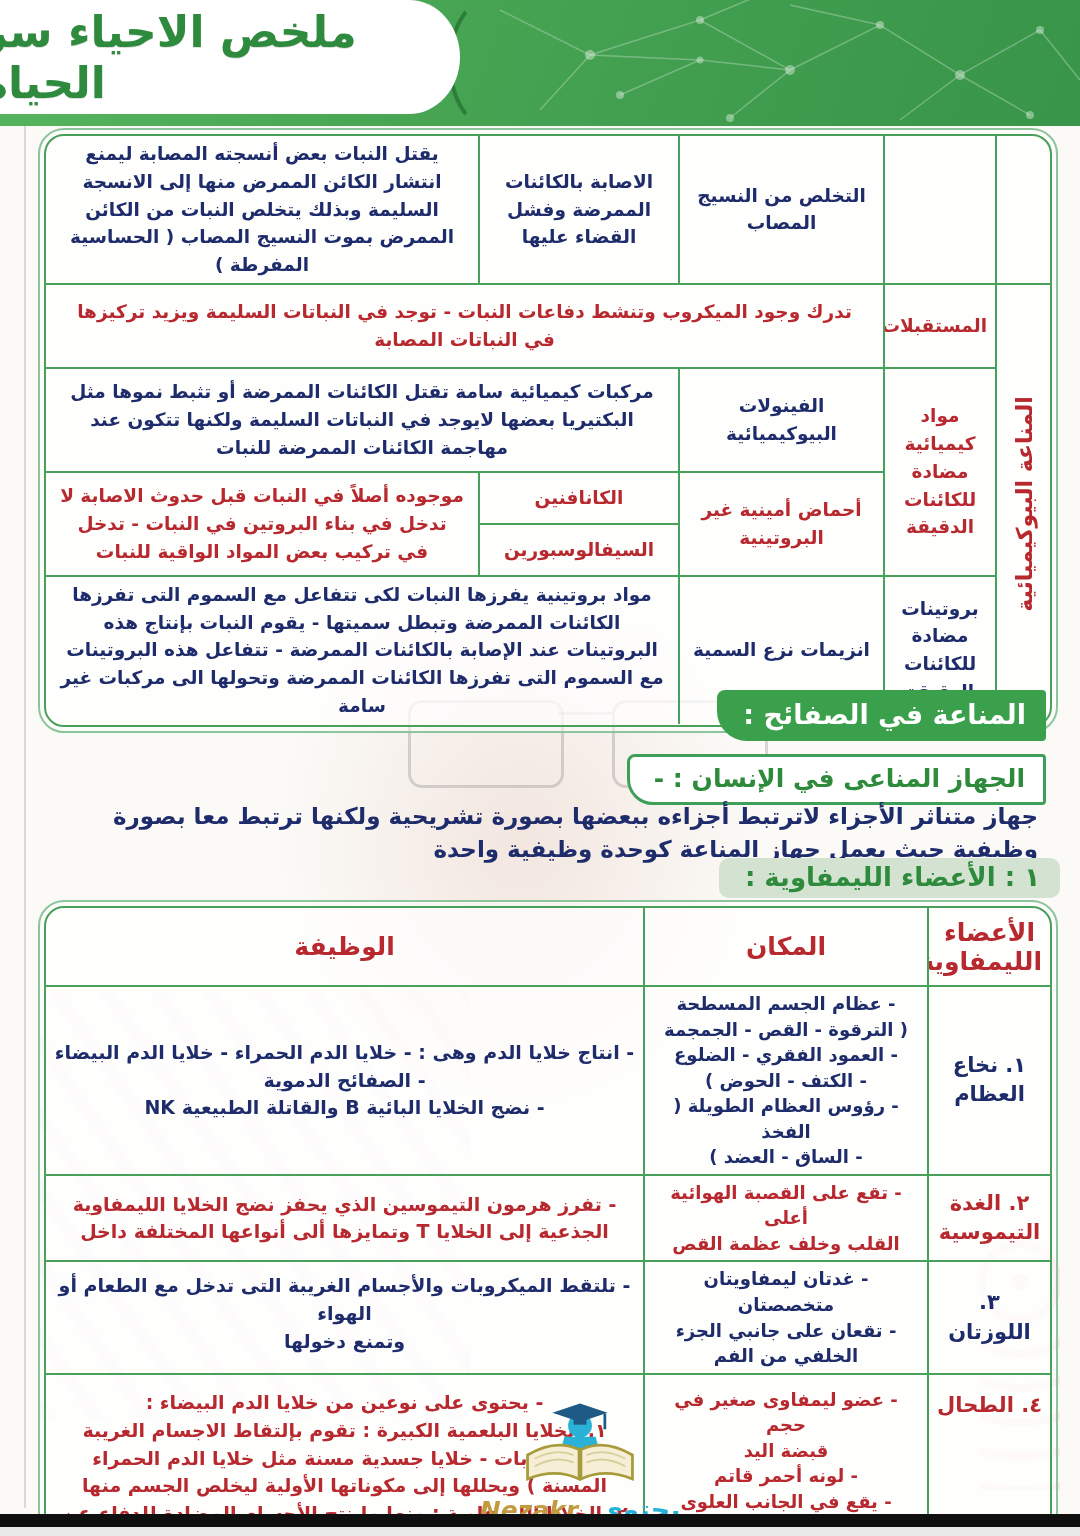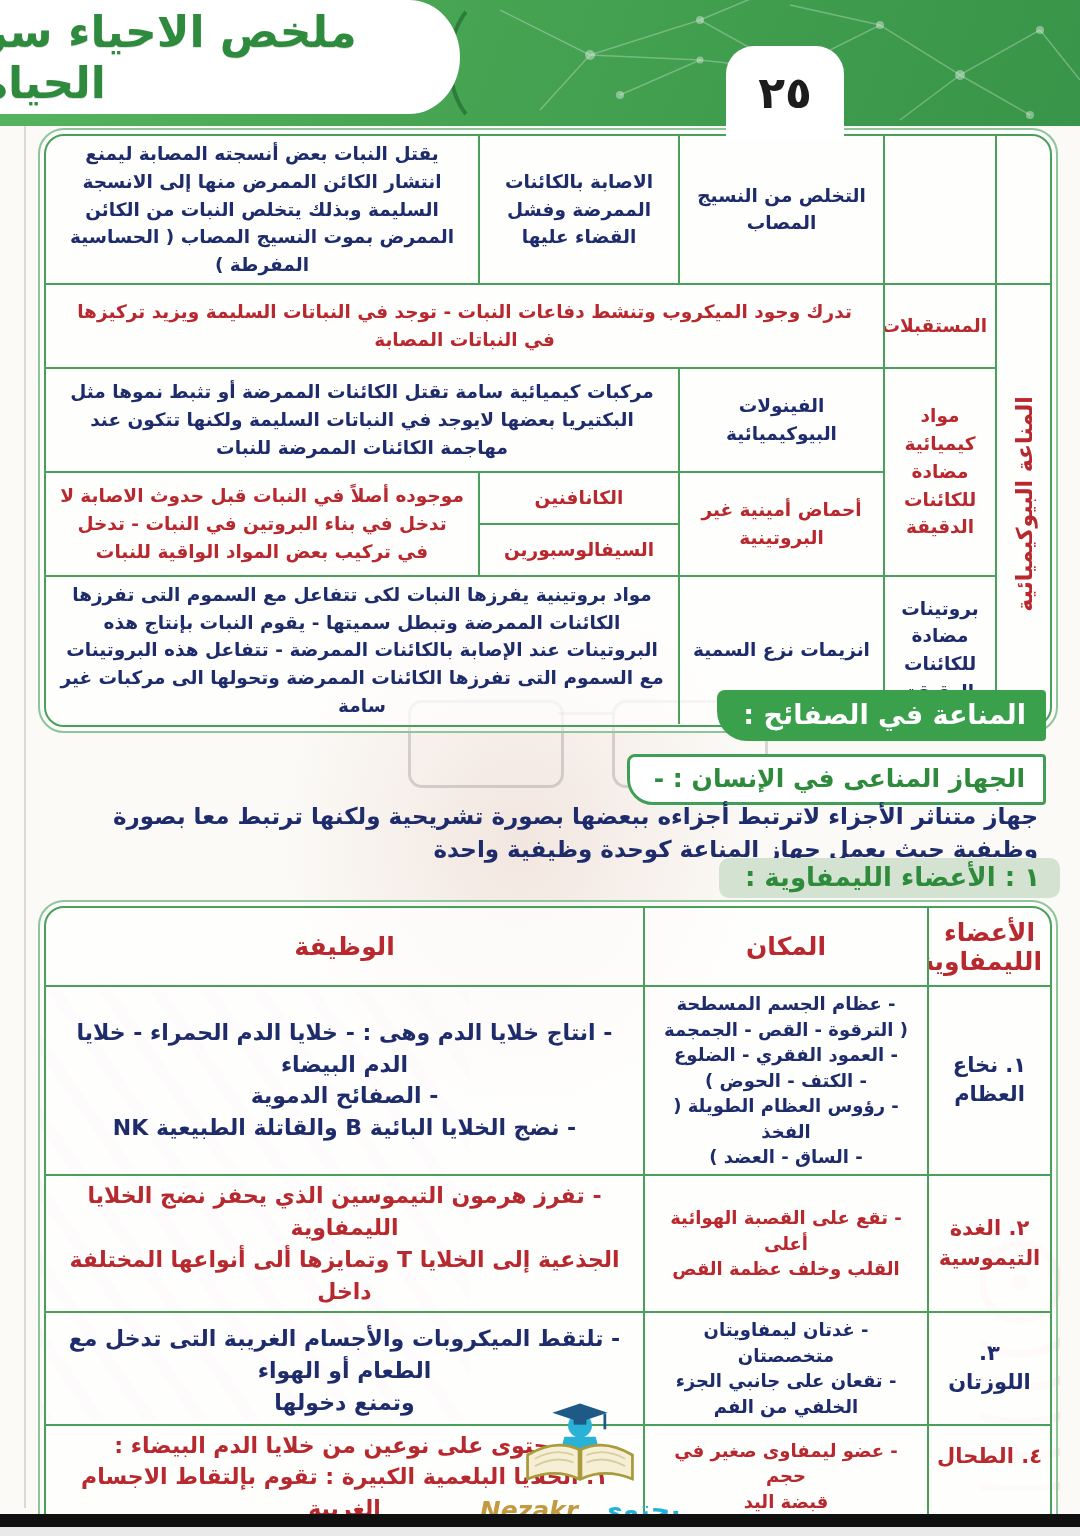--- a/index.html
+++ b/index.html
@@ -65,21 +65,21 @@
   .paragraph{position:absolute;right:42px;top:800px;width:960px;z-index:1;color:#1e2c6b;
     font-size:23px;font-weight:bold;line-height:1.45;text-align:right;direction:rtl;}
   .badge-light{position:absolute;right:20px;top:858px;z-index:1;background:#d4e2d2;color:#2f8b3c;
     font-size:26px;font-weight:bold;padding:4px 20px 6px 26px;border-radius:10px;direction:rtl;margin-left:43px;}
 
   
   #t2{top:900px;}
   #t2 th{font-size:25px;}
   .org{font-size:21px;line-height:1.4;}
   .loc{font-size:18px;line-height:1.42;}
-  .fun{font-size:22px;line-height:1.45;}
+  .fun{font-size:19px;line-height:1.45;}
 
   
   .brand{position:absolute;left:470px;top:1398px;width:220px;z-index:4;text-align:center;}
   .brand-line{display:flex;direction:ltr;justify-content:center;align-items:baseline;gap:20px;
     border-bottom:3px solid #c29a3f;padding-bottom:2px;width:170px;margin:0 auto;}
   .brand-en{color:#c29a3f;font-size:25px;font-weight:bold;font-style:italic;}
   .brand-ar{color:#25b2d6;font-size:27px;font-weight:bold;}
 
   .bottom-bar{position:absolute;left:0;top:1514px;width:1080px;height:13px;background:#101010;z-index:5;}
   .bottom-strip{position:absolute;left:0;top:1527px;width:1080px;height:9px;background:#e9e9e9;z-index:5;}
@@ -112,23 +112,20 @@
         <circle cx="730" cy="118" r="4"></circle>
           <circle cx="620" cy="95" r="4"></circle>
           <circle cx="700" cy="60" r="3.5"></circle>
         <circle cx="1030" cy="115" r="4"></circle>
       </g>
     </svg>
     <div class="plate-arc"></div>
     <div class="title-plate">
       <span class="page-title">ملخص الاحياء سر الحياة</span>
     </div>
-    <div class="page-tab">
-      <span class="page-num">٢٥</span>
-    </div>
   </div>
 
   <div class="tblA" id="t1">
     <div class="tblB">
       <table>
         <colgroup>
             <col style="width:54px">
             <col style="width:112px">
             <col style="width:205px">
             <col style="width:200px">

